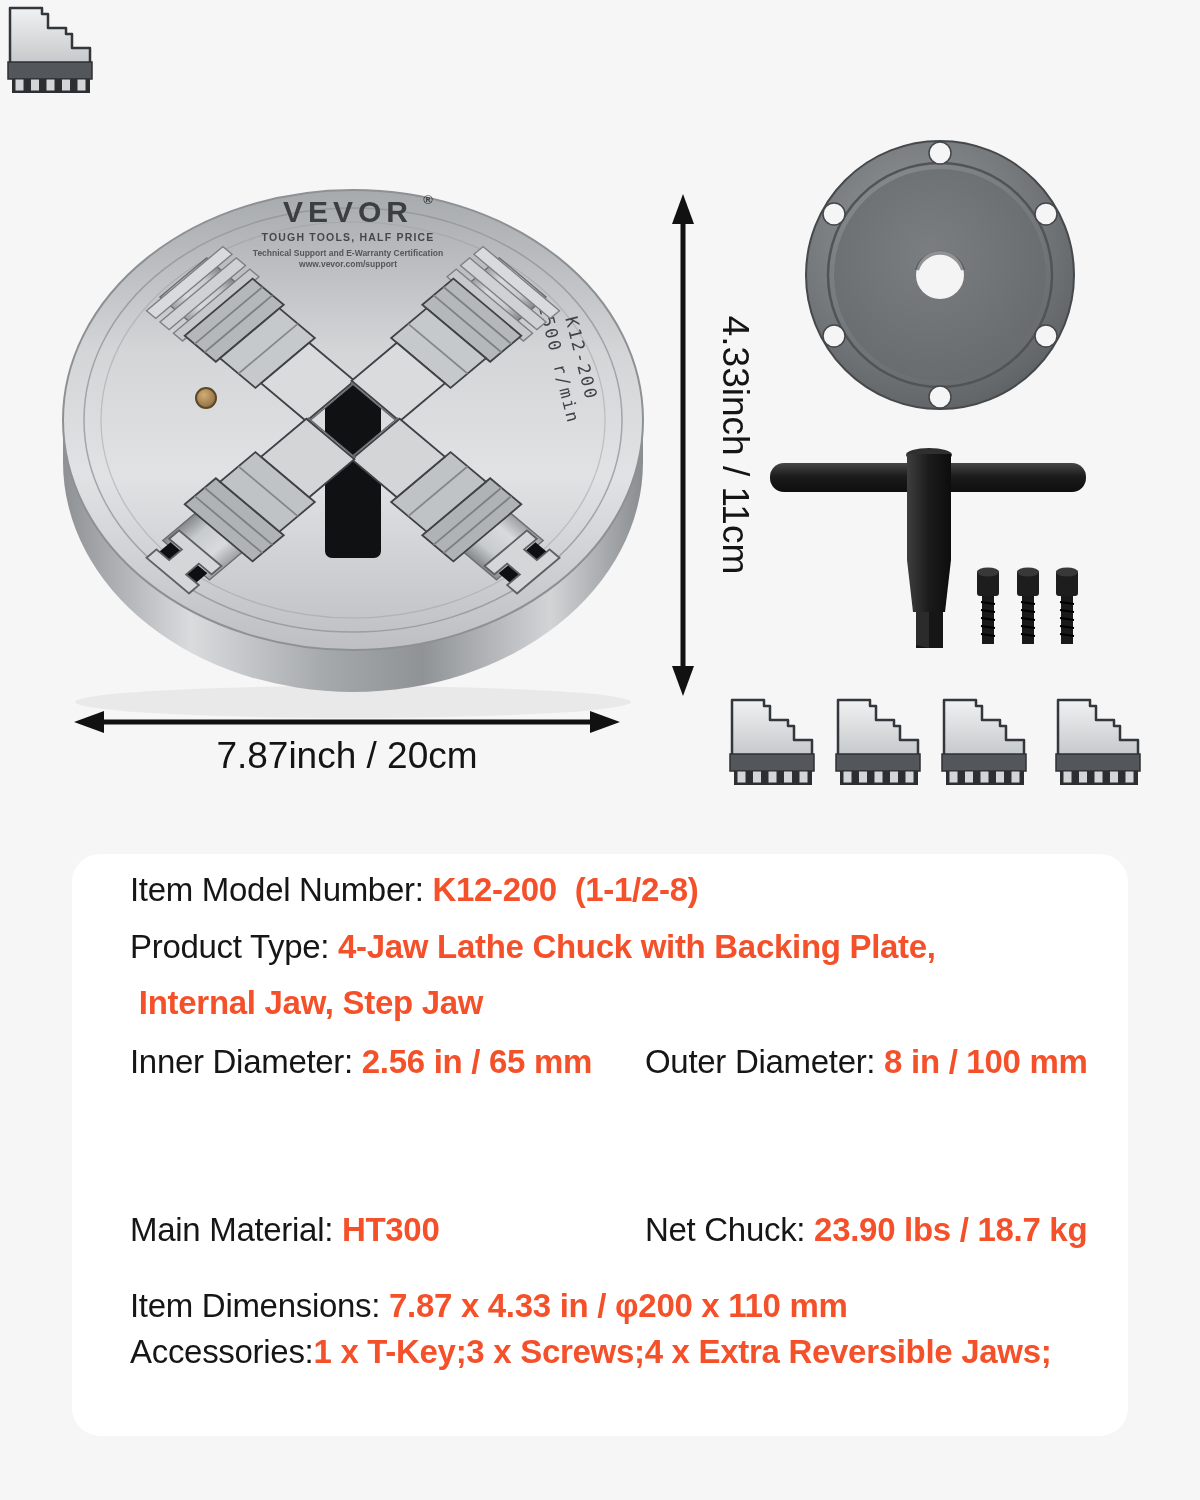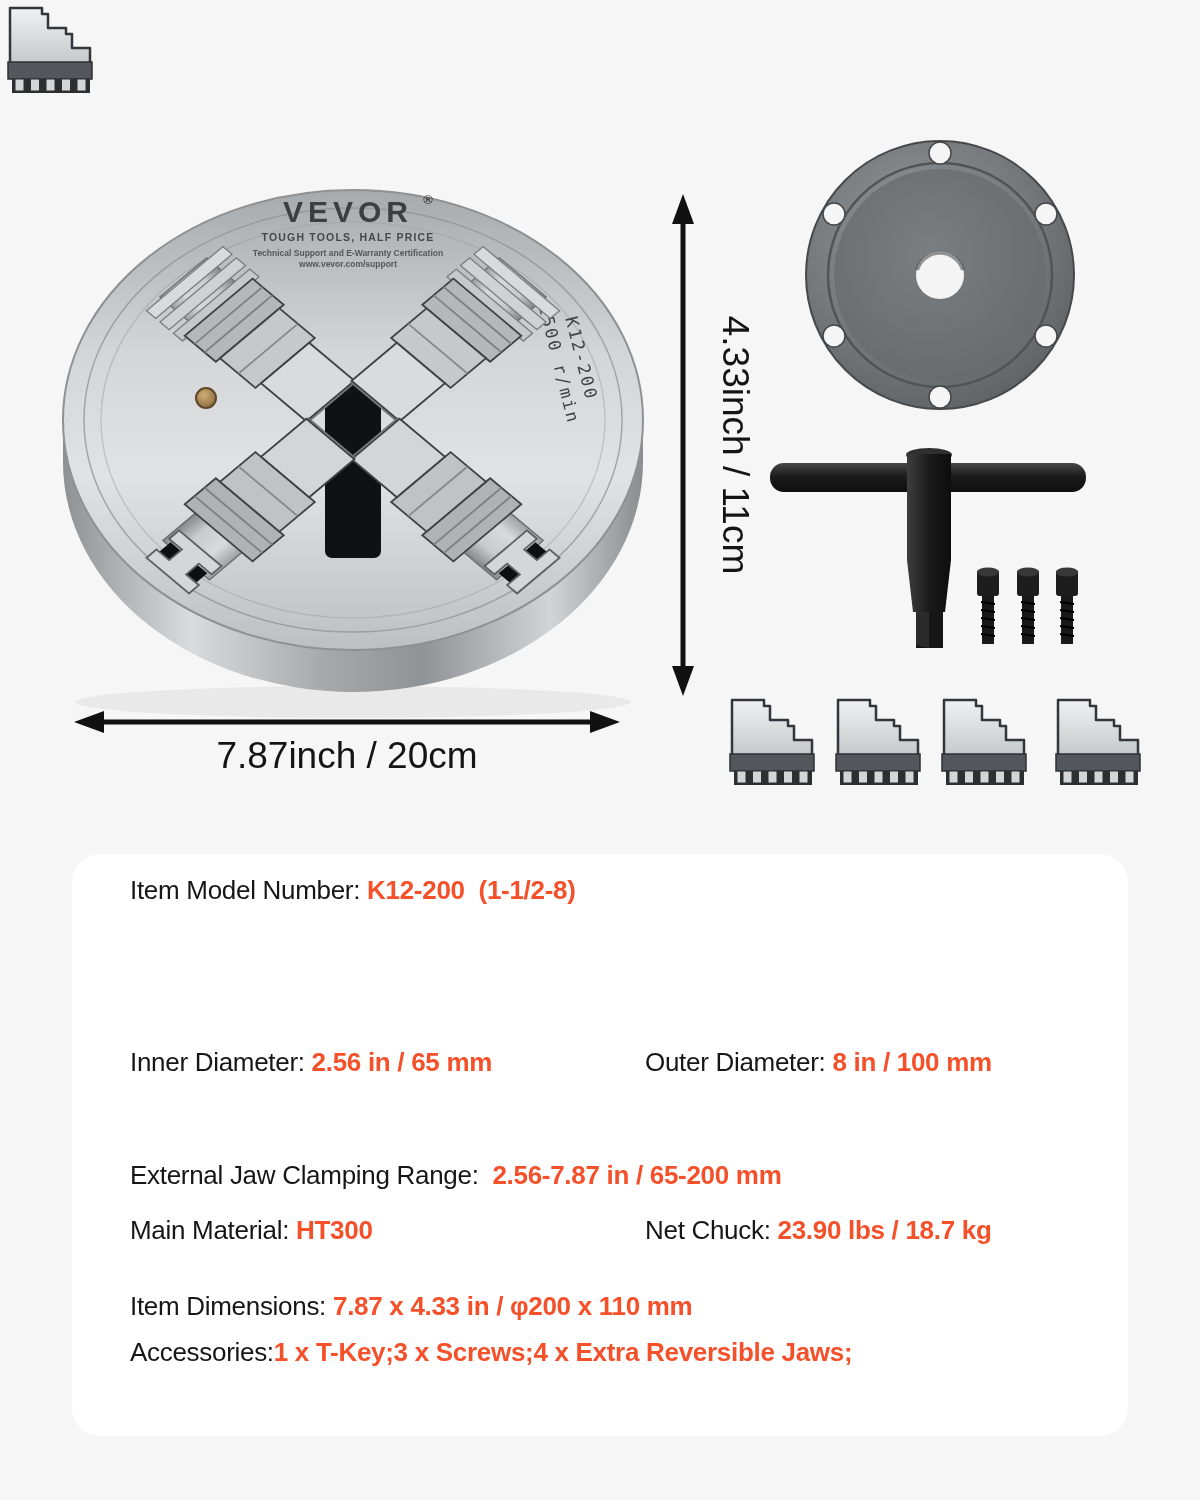--- a/index.html
+++ b/index.html
@@ -8,21 +8,21 @@
     background:#f6f6f6;overflow:hidden;
     font-family:"Liberation Sans",sans-serif;
   }
   svg.scene{position:absolute;left:0;top:0;display:block;}
   .panel{
     position:absolute;left:72px;top:854px;width:1056px;height:582px;
     background:#ffffff;border-radius:28px;
   }
   .spec-row{
     position:absolute;left:58px;right:24px;height:46px;
-    font-size:26px;line-height:44px;letter-spacing:-0.3px;
+    font-size:33px;line-height:44px;letter-spacing:-0.3px;
     color:#161616;white-space:pre;
   }
   .spec-row .lbl{font-weight:400;color:#161616;}
   .spec-row .val{font-weight:700;color:#f4502a;}
   .spec-row .col2{position:absolute;left:515px;top:0;white-space:pre;}
   .r1{top:14px}.r2{top:71px}.r3{top:127px}.r4{top:186px}.r5{top:243px}
   .r6{top:299px}.r7{top:354px}.r8{top:430px}.r9{top:476px}.r10{top:520px}
 </style>
 </head>
 <body>
@@ -237,20 +237,21 @@
   <g>
     <use href="#accjaw" x="722" y="692"></use>
     <use href="#accjaw" x="828" y="692"></use>
     <use href="#accjaw" x="934" y="692"></use>
     <use href="#accjaw" x="1048" y="692"></use>
   </g>
 </svg>
 
 <div class="panel">
   <div class="spec-row r1"><span class="lbl">Item Model Number: </span><span class="val">K12-200  (1-1/2-8)</span></div>
+  <div class="spec-row r2"><span class="lbl">Product Type: </span><span class="val">4-Jaw Lathe Chuck with Backing Plate,</span></div>
+  <div class="spec-row r3"><span class="lbl"></span><span class="val"> Internal Jaw, Step Jaw</span></div>
   <div class="spec-row r4"><span class="lbl">Inner Diameter: </span><span class="val">2.56 in / 65 mm</span><span class="col2"><span class="lbl">Outer Diameter: </span><span class="val">8 in / 100 mm</span></span></div>
-  <div class="spec-row r6"><span class="lbl">External Jaw Clamping Range: </span><span class="val"> 2.56-7.87 in / 65-200 mm</span></div>
   <div class="spec-row r7"><span class="lbl">Main Material: </span><span class="val">HT300</span><span class="col2"><span class="lbl">Net Chuck: </span><span class="val">23.90 lbs / 18.7 kg</span></span></div>
   <div class="spec-row r8"><span class="lbl">Item Dimensions: </span><span class="val">7.87 x 4.33 in / φ200 x 110 mm</span></div>
   <div class="spec-row r9"><span class="lbl">Accessories:</span><span class="val">1 x T-Key;3 x Screws;4 x Extra Reversible Jaws;</span></div>
 </div>
 
 </div>
 
 </body></html>

